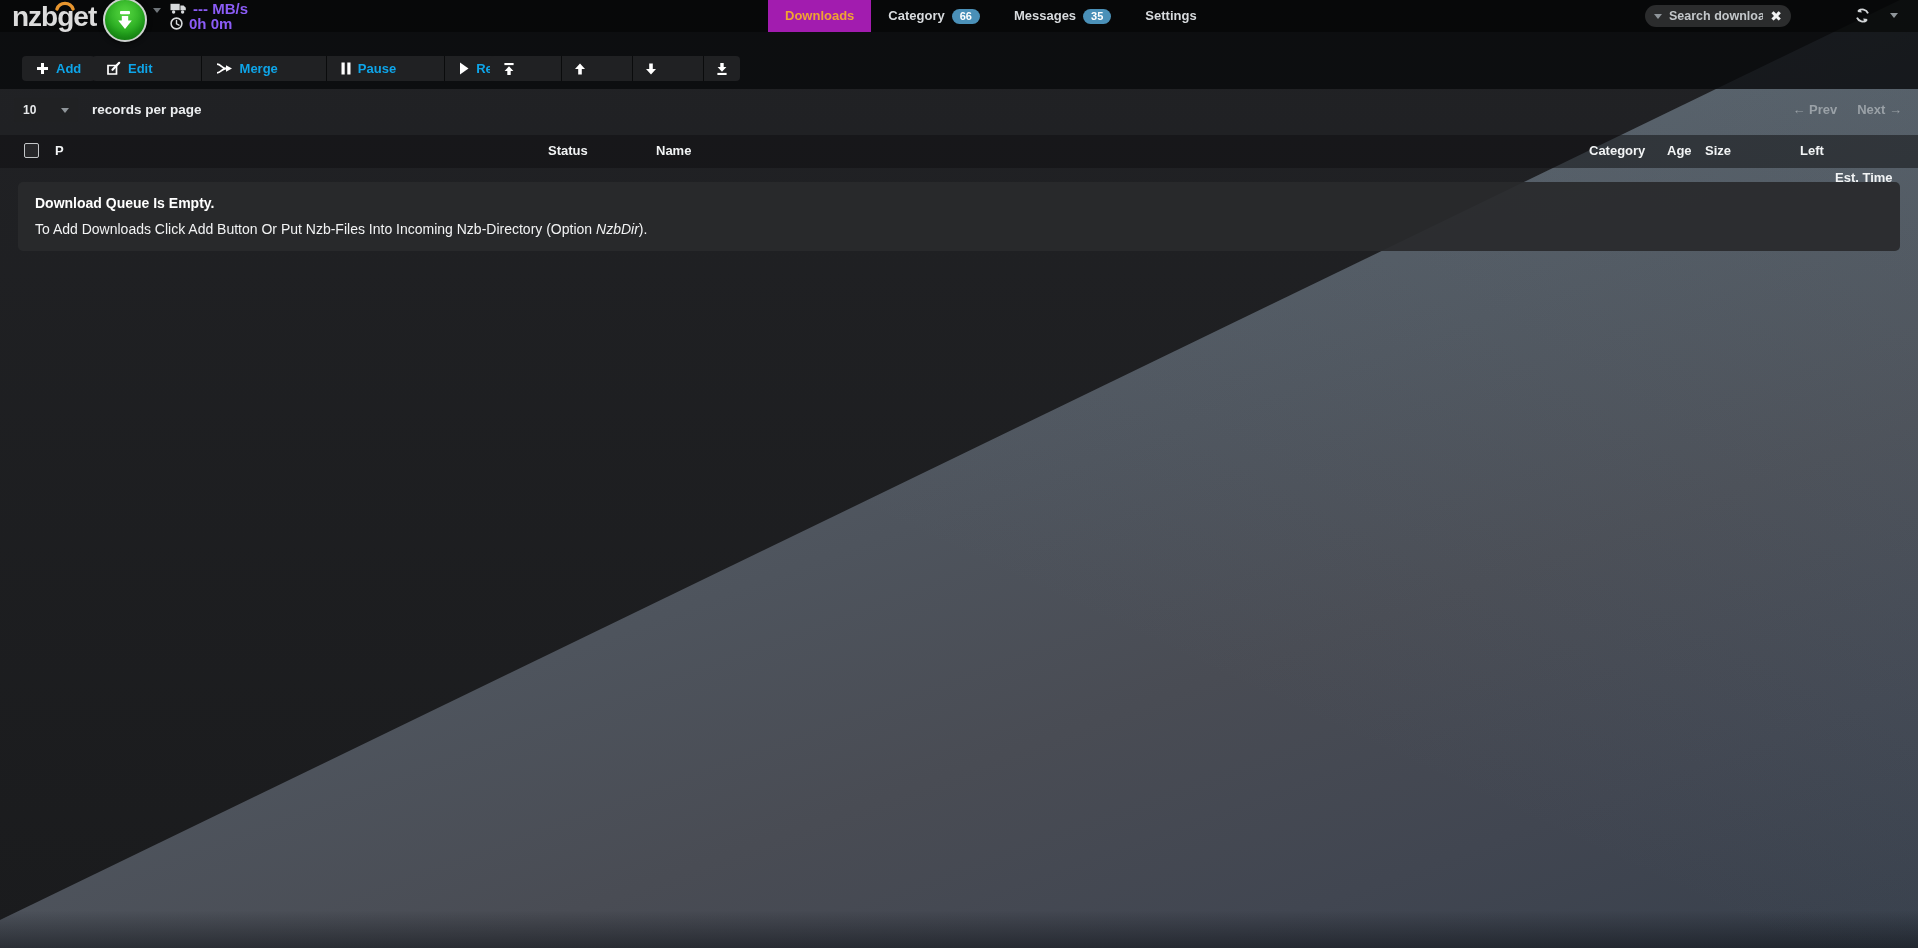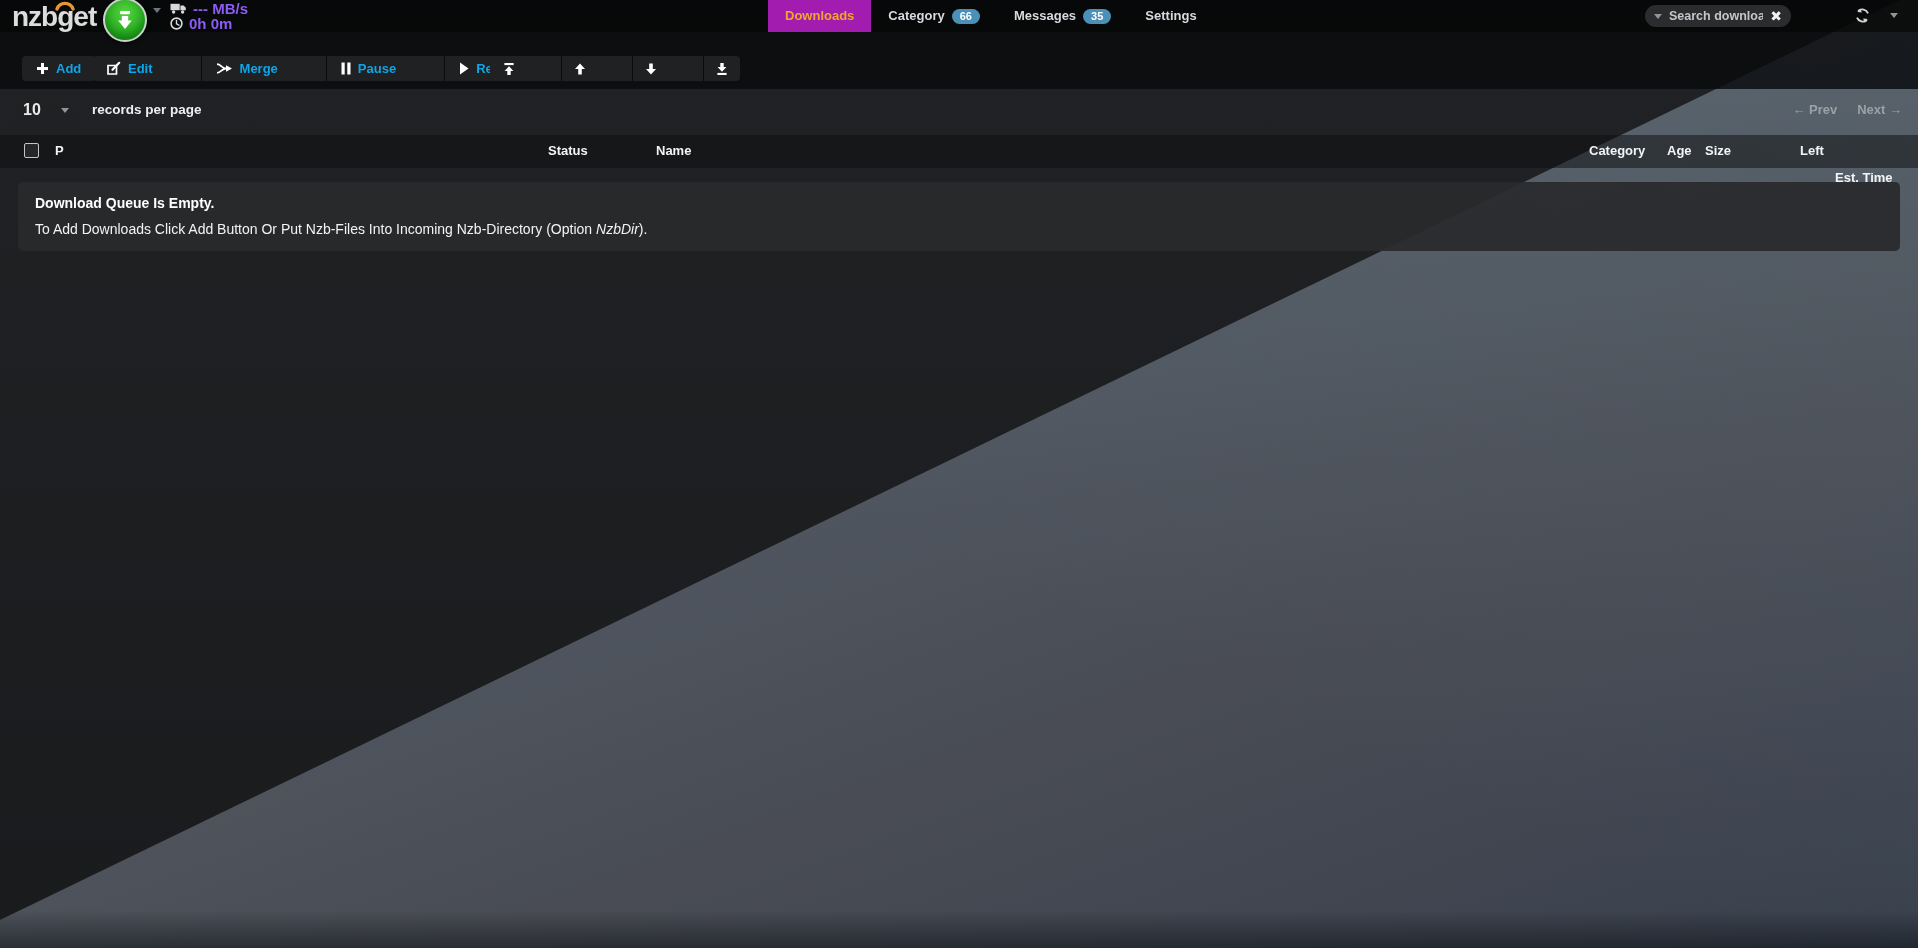--- a/index.html
+++ b/index.html
@@ -77,21 +77,21 @@
   .btn-group .btn{ position:static; background:transparent; border-radius:0; }
   .btn-group .btn + .btn{ border-left:1px solid #0a0b0c; }
   .btn svg{ flex:0 0 auto; }
   .icon-btn{ justify-content:center; width:37px; padding:0; }
 
   
   .records-row{ position:absolute; top:98px; left:0; right:0; height:26px; z-index:10; }
   .page-select{
     position:absolute; left:14px; top:0; width:64px; height:24px; background:#202123;
     border-radius:3px; display:flex; align-items:center; padding:0 9px;
-    font-size:16px; font-weight:700; color:#e8eaec; cursor:pointer; justify-content:space-between;
+    font-size:12px; font-weight:700; color:#e8eaec; cursor:pointer; justify-content:space-between;
   }
   .records-label{ position:absolute; left:92px; top:4px; font-size:13.5px; font-weight:700; color:#eceef0; }
   .pager{ position:absolute; right:16px; top:4px; display:flex; gap:20px; }
   .pager a{ font-size:13px; font-weight:700; color:#9aa1a7; text-decoration:none; cursor:pointer; }
 
   
   .table-header{ position:absolute; top:135px; left:0; right:0; height:33px;
                  background:rgba(15,16,17,0.52); z-index:10; }
   .table-header .col{ position:absolute; top:8px; font-size:13px; font-weight:700; color:#f2f4f5; }
   .checkbox{ position:absolute; left:24px; top:8px; width:15px; height:15px;

